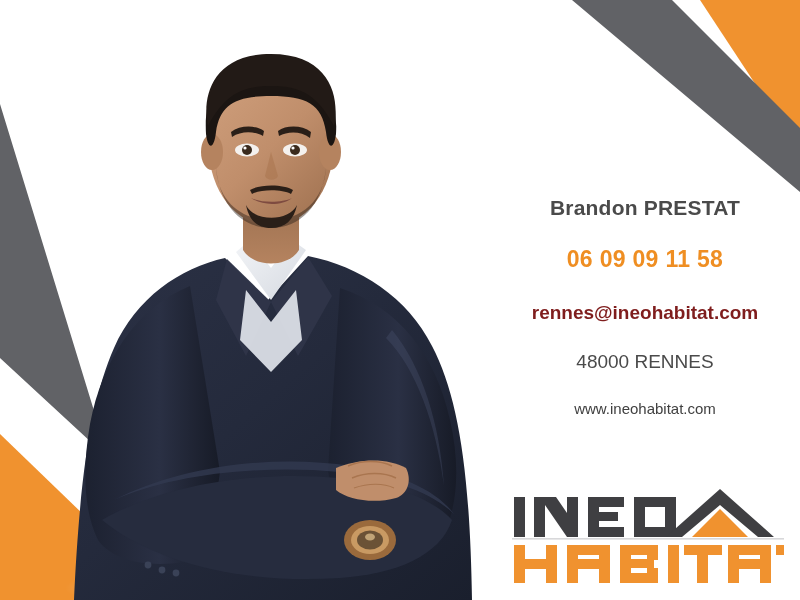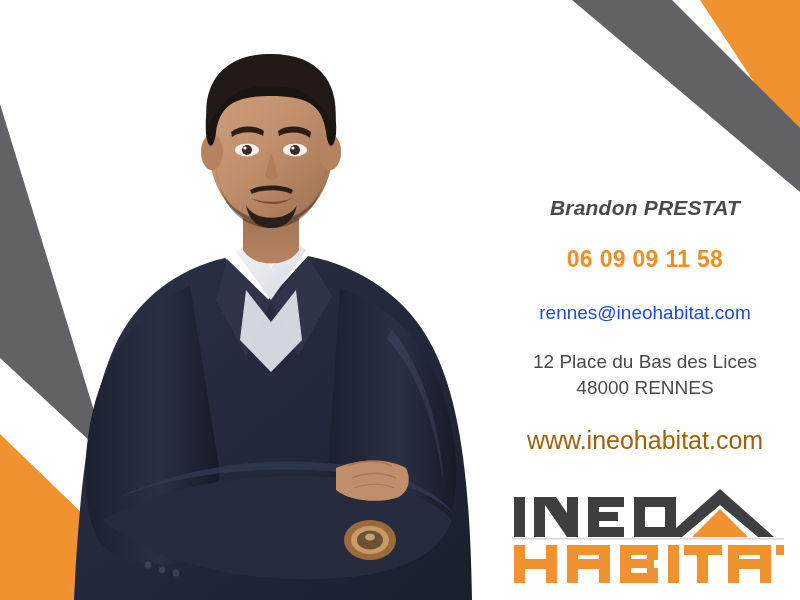--- a/index.html
+++ b/index.html
@@ -47,45 +47,45 @@
     z-index: 5;
     text-align: center;
   }
   #contact-name {
     font-size: 21px;
     font-weight: bold;
     color: #4a4a4a;
     letter-spacing: 0.2px;
     margin: 0 0 28px 0;
     line-height: 1.1;
-    font-style: italic;
   }
   #contact-phone {
     font-size: 23px;
     font-weight: bold;
     color: #ef8e22;
     letter-spacing: 0.3px;
     margin: 0 0 30px 0;
     line-height: 1.1;
   }
   #contact-email {
     font-size: 19px;
-    color: #1d4ed8;
+    color: #7f1d1d;
     margin: 0 0 25px 0;
     line-height: 1.15;
+    font-weight: bold;
   }
   #contact-address {
     font-size: 19px;
     color: #4a4a4a;
     margin: 0 0 25px 0;
     line-height: 1.35;
   }
   #contact-website {
-    font-size: 25px;
-    color: #a16207;
+    font-size: 15px;
+    color: #404040;
     margin: 0;
     line-height: 1.15;
   }
 
   
   #logo {
     position: absolute;
     left: 512px;
     top: 485px;
     width: 272px;
@@ -256,21 +256,20 @@
                  C 396 424, 376 368, 346 338 Z" fill="#4a546f" opacity="0.35"></path>
       </g>
     </svg>
   </div>
 
   <div id="contact">
     <div id="contact-name">Brandon PRESTAT</div>
     <div id="contact-phone">06 09 09 11 58</div>
     <div id="contact-email">rennes@ineohabitat.com</div>
     <div id="contact-address">
-      <div>12 Place du Bas des Lices</div>
       <div>48000 RENNES</div>
     </div>
     <div id="contact-website">www.ineohabitat.com</div>
   </div>
 
   <div id="logo">
     <svg width="272" height="100" viewBox="0 0 272 100">
 
       <g fill="#3f3f42">
 

